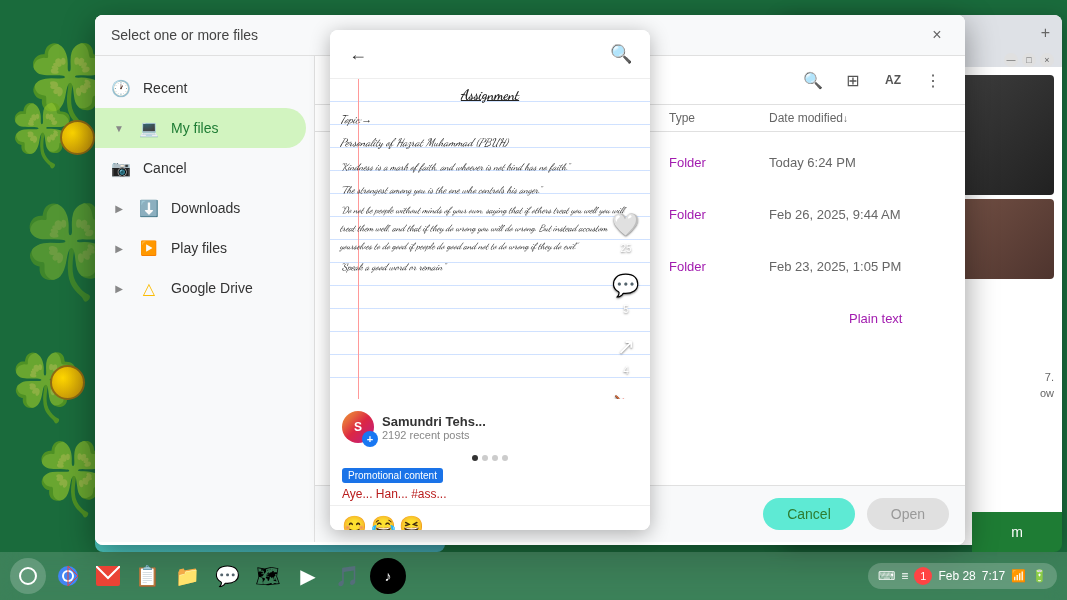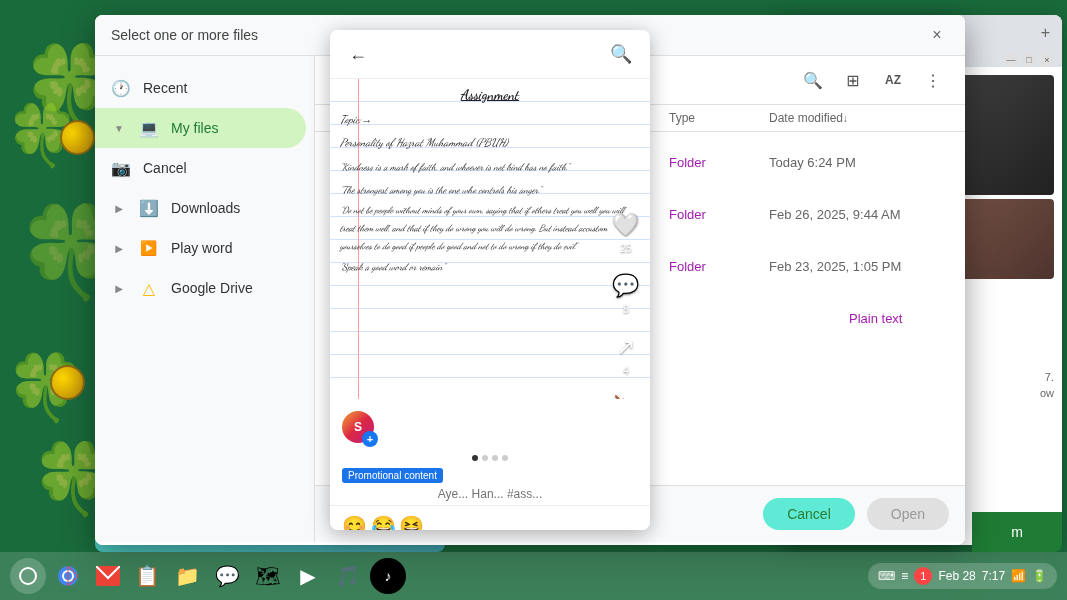--- a/index.html
+++ b/index.html
@@ -476,23 +476,22 @@
       background: #1a73e8;
       color: white;
       font-size: 10px;
       padding: 2px 6px;
       border-radius: 3px;
       margin: 0 12px 4px;
       display: inline-block;
     }
     .post-subtext {
       font-size: 12px;
-      color: #737373;
+      color: #b91c1c;
       padding: 0 12px 4px;
-      text-align: center;
     }
     .post-bottom-content {
       padding: 4px 0 0;
     }
 
     
     .google-window {
       position: absolute;
       top: 15px;
       right: 5px;
@@ -716,21 +715,21 @@
 
         <div class="sidebar-item">
           <div class="sidebar-expand">▶</div>
           <div class="sidebar-item-icon">⬇️</div>
           <span>Downloads</span>
         </div>
 
         <div class="sidebar-item">
           <div class="sidebar-expand">▶</div>
           <div class="sidebar-item-icon" style="font-size:14px;">▶️</div>
-          <span>Play word</span>
+          <span>Play files</span>
         </div>
 
         <div class="sidebar-item">
           <div class="sidebar-expand">▶</div>
           <div class="sidebar-item-icon" style="color:#fbbc04;font-size:16px;">△</div>
           <span>Google Drive</span>
         </div>
       </div>
 
       <div class="main-content">
@@ -832,20 +831,24 @@
       </div>
     </div>
   </div>
 
   <div class="post-bottom-content">
     
     <div class="post-user-info">
       <div class="user-avatar">S
         <div class="add-post-btn" style="position:absolute;bottom:-4px;right:-4px;width:16px;height:16px;font-size:11px;">+</div>
       </div>
+      <div>
+        <div class="user-name">Samundri Tehs...</div>
+        <div class="post-count">2192 recent posts</div>
+      </div>
     </div>
     
     <div class="post-dots">
       <div class="dot active"></div>
       <div class="dot"></div>
       <div class="dot"></div>
       <div class="dot"></div>
     </div>
     
     <span class="promo-tag">Promotional content</span>

